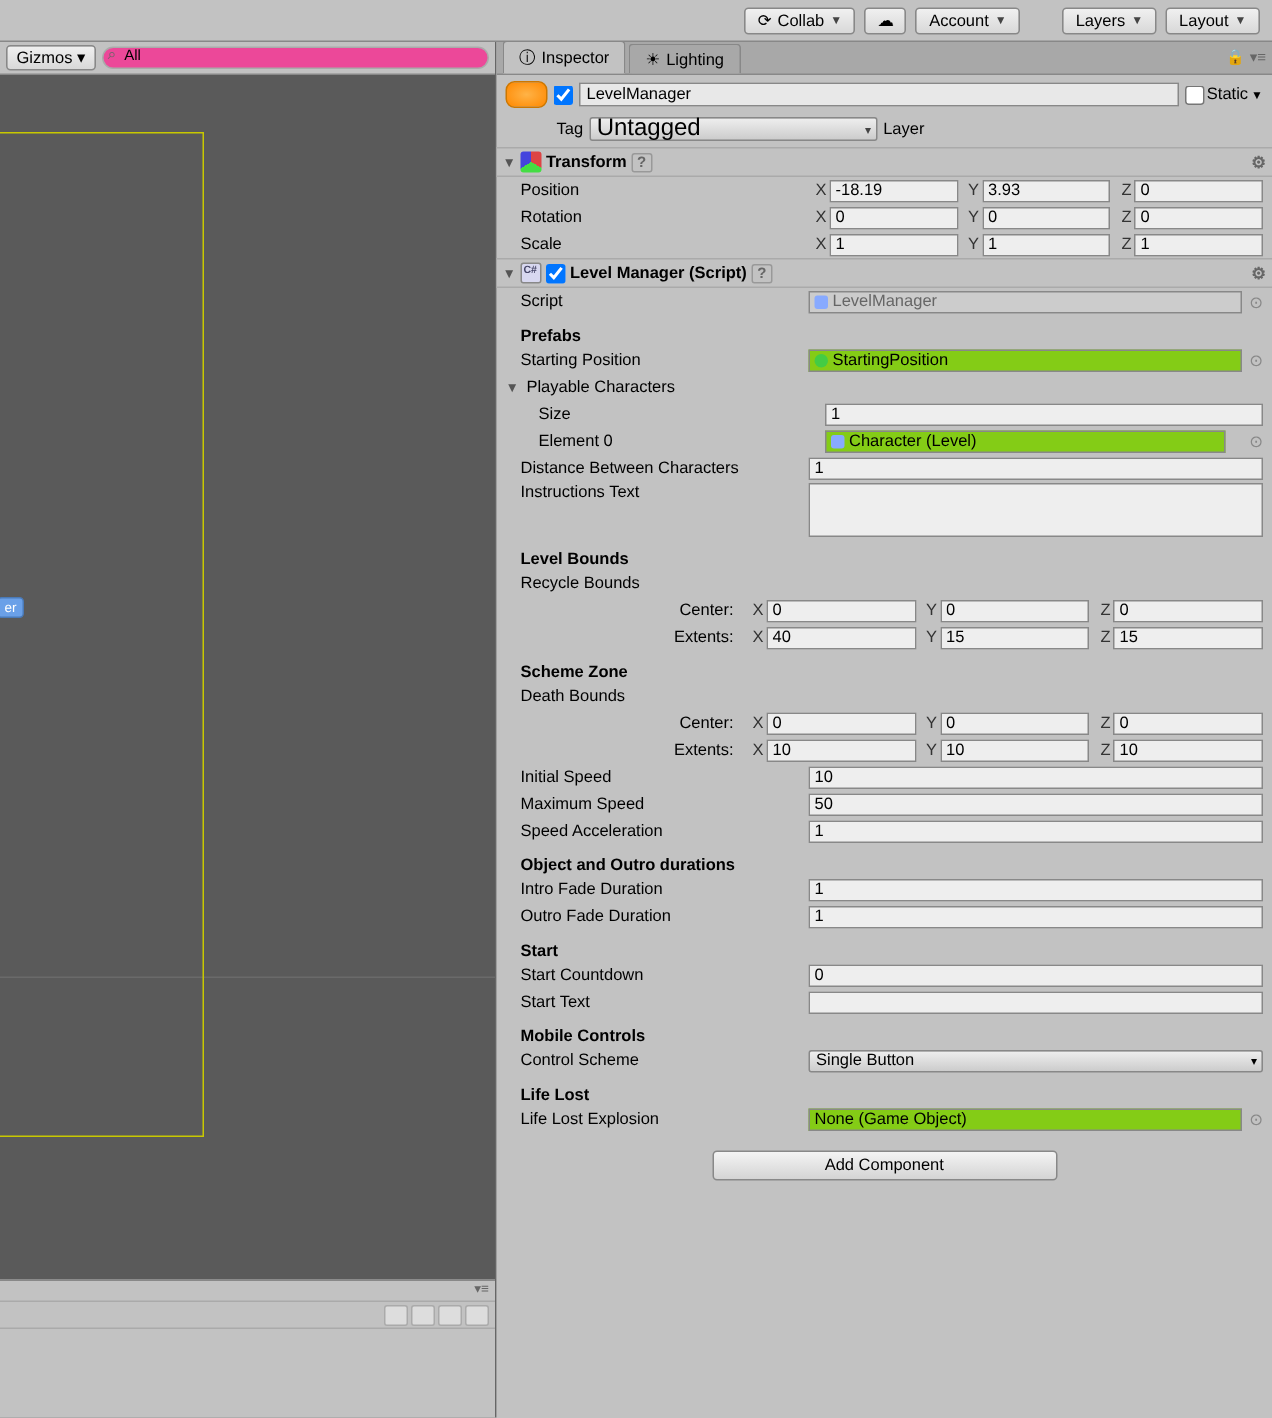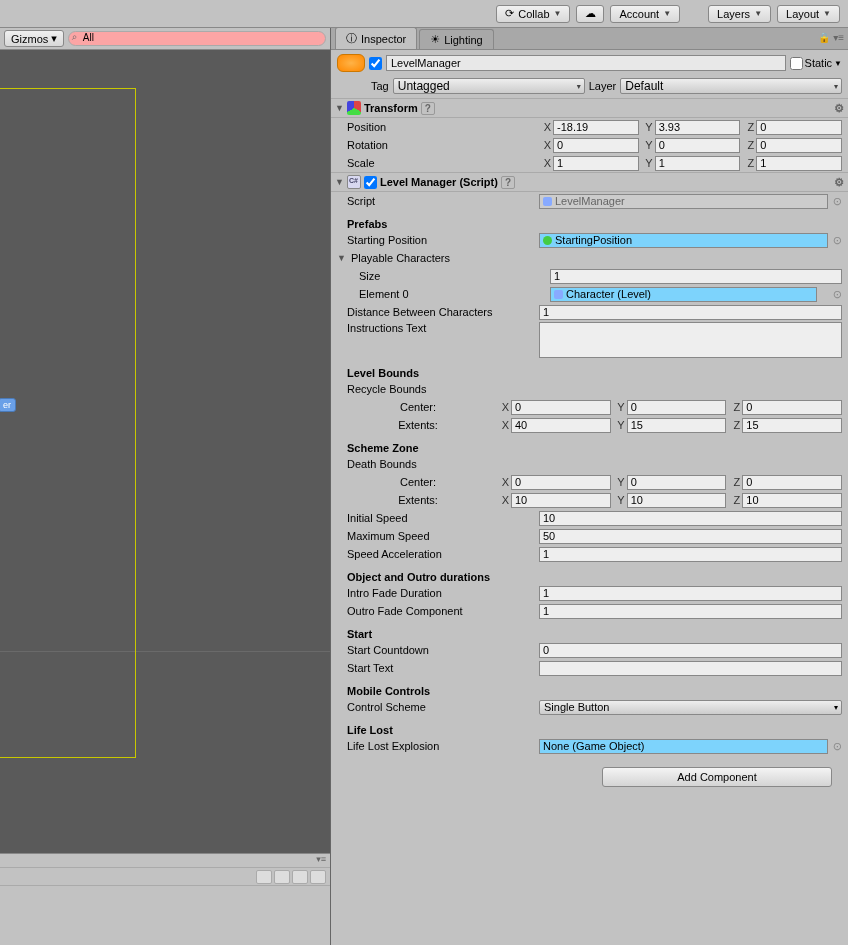--- a/index.html
+++ b/index.html
@@ -8,21 +8,21 @@
 
 .top-toolbar { position: absolute; top: 0; left: 0; right: 0; height: 28px; background: #c2c2c2; display: flex; justify-content: flex-end; align-items: center; padding: 0 8px; gap: 6px; border-bottom: 1px solid #888; }
 .toolbar-btn { background: linear-gradient(#f0f0f0,#d8d8d8); border: 1px solid #888; border-radius: 3px; padding: 2px 8px; display: flex; align-items: center; gap: 4px; cursor: pointer; height: 18px; }
 .toolbar-btn .caret { font-size: 8px; color: #444; }
 .cloud-btn { width: 28px; justify-content: center; }
 
 
 .scene-panel { position: absolute; top: 28px; left: 0; width: 331px; bottom: 0; background: #5a5a5a; border-right: 1px solid #666; }
 .scene-toolbar { height: 22px; background: #c2c2c2; border-bottom: 1px solid #888; display: flex; align-items: center; padding: 0 4px; gap: 4px; }
 .gizmos-btn { background: linear-gradient(#f0f0f0,#d8d8d8); border: 1px solid #888; border-radius: 3px; padding: 1px 6px; display: flex; align-items: center; gap: 3px; font-size: 10px; }
-.search-field { flex: 1; background: #fca5a5; border: 1px solid #aaa; border-radius: 8px; height: 15px; padding: 0 6px 0 14px; position: relative; font-size: 10px; }
+.search-field { flex: 1; background: #ec4899; border: 1px solid #aaa; border-radius: 8px; height: 15px; padding: 0 6px 0 14px; position: relative; font-size: 10px; }
 .search-field::before { content: "⌕"; position: absolute; left: 3px; top: -1px; color: #666; }
 .scene-view { position: absolute; top: 22px; left: 0; right: 0; bottom: 92px; background: #5a5a5a; overflow: hidden; }
 .scene-yellow-rect { position: absolute; left: -200px; top: 38px; width: 336px; height: 670px; border: 1px solid #c8c800; }
 .scene-ground-line { position: absolute; left: 0; right: 0; top: 601px; height: 1px; background: #6a6a6a; }
 .scene-tag { position: absolute; left: -2px; top: 348px; background: #6aa0e8; color: #fff; border-radius: 3px; padding: 1px 4px; font-size: 9px; border: 1px solid #4a7ab8; }
 .bottom-panel { position: absolute; left: 0; right: 0; bottom: 0; height: 92px; background: #c2c2c2; border-top: 1px solid #888; }
 .bottom-panel-top { height: 14px; border-bottom: 1px solid #aaa; display: flex; justify-content: flex-end; padding: 0 4px; }
 .bottom-panel-toolbar { height: 18px; border-bottom: 1px solid #aaa; display: flex; justify-content: flex-end; align-items: center; padding: 0 4px; gap: 2px; }
 .mini-icon { width: 16px; height: 14px; border: 1px solid #aaa; background: #ddd; border-radius: 2px; }
 
@@ -35,21 +35,21 @@
 
 
 .go-header { padding: 4px 6px; display: flex; align-items: center; gap: 4px; }
 .go-icon { width: 28px; height: 18px; background: radial-gradient(#ffb347,#ff8800); border-radius: 6px; border: 1px solid #cc7700; }
 .go-checkbox { width: 13px; height: 13px; }
 .go-name { flex: 1; background: #e8e8e8; border: 1px solid #888; height: 16px; padding: 0 4px; }
 .static-check { display: flex; align-items: center; gap: 2px; }
 
 .tag-layer-row { display: flex; align-items: center; padding: 2px 6px 4px 40px; gap: 4px; }
 .tag-layer-row label { font-size: 11px; }
-.dropdown { background: linear-gradient(#eee,#ccc); border: 1px solid #888; border-radius: 2px; height: 16px; padding: 0 14px 0 4px; position: relative; font-size: 12px; display: flex; align-items: center; }
+.dropdown { background: linear-gradient(#eee,#ccc); border: 1px solid #888; border-radius: 2px; height: 16px; padding: 0 14px 0 4px; position: relative; font-size: 16px; display: flex; align-items: center; }
 .dropdown::after { content: "▾"; position: absolute; right: 3px; font-size: 8px; color: #444; }
 .dropdown.tag { flex: 1; max-width: 192px; }
 .dropdown.layer { flex: 1; }
 
 
 .component-header { background: #c2c2c2; border-top: 1px solid #aaa; border-bottom: 1px solid #aaa; padding: 2px 4px; display: flex; align-items: center; gap: 3px; font-weight: bold; }
 .comp-foldout { font-size: 9px; color: #555; cursor: pointer; }
 .comp-icon { width: 14px; height: 14px; display: inline-block; }
 .comp-icon.transform { background: conic-gradient(#d44 0 33%, #4d4 33% 66%, #44d 66% 100%); border-radius: 2px; }
 .comp-icon.script { background: #d8d8f0; border: 1px solid #888; border-radius: 2px; position: relative; }
@@ -57,32 +57,32 @@
 .comp-gear { margin-left: auto; color: #666; font-size: 11px; cursor: pointer; }
 .comp-help { color: #666; font-size: 10px; border: 1px solid #999; border-radius: 2px; padding: 0 3px; cursor: pointer; }
 
 .row { display: flex; align-items: center; padding: 1px 6px 1px 16px; min-height: 18px; gap: 2px; }
 .row.indent { padding-left: 28px; gap: 13px; }
 .row .label { width: 190px; flex-shrink: 0; }
 .row.has-foldout { padding-left: 6px; }
 .xyz-label { width: 10px; text-align: right; margin-left: 2px; color: #333; }
 .num-input { flex: 1; min-width: 0; background: #eee; border: 1px solid #888; height: 15px; padding: 0 3px; font-size: 11px; }
 .text-input { flex: 1; background: #eee; border: 1px solid #888; height: 15px; padding: 0 3px; font-size: 11px; }
-.obj-field { flex: 1; background: #7dd3fc; border: 1px solid #888; height: 15px; padding: 0 3px; display: flex; align-items: center; gap: 3px; position: relative; }
+.obj-field { flex: 1; background: #84cc16; border: 1px solid #888; height: 15px; padding: 0 3px; display: flex; align-items: center; gap: 3px; position: relative; }
 .obj-field .dot { width: 9px; height: 9px; border-radius: 50%; }
 .obj-field .dot.green { background: #4c4; }
 .obj-field .dot.blue { background: #8af; border-radius: 2px; }
 .obj-target { color: #888; font-size: 11px; margin-left: 3px; }
 .section-header { font-weight: bold; padding: 8px 14px 1px 16px; }
 .textarea-field { flex: 1; background: #eee; border: 1px solid #888; height: 36px; }
 
 .bounds-group .row .label { width: 148px; }
-.bounds-sublabel { text-align: center; padding-right: 6px; }
-
-.add-component { display: flex; justify-content: flex-end; padding: 12px 16px; }
+.bounds-sublabel { text-align: right; padding-right: 6px; }
+
+.add-component { display: flex; justify-content: center; padding: 12px 0; }
 .add-component-btn { width: 230px; height: 20px; background: linear-gradient(#f4f4f4,#d4d4d4); border: 1px solid #888; border-radius: 3px; cursor: pointer; }
 
 .single-dropdown { flex: 1; background: linear-gradient(#eee,#ccc); border: 1px solid #888; border-radius: 2px; height: 15px; padding: 0 14px 0 4px; position: relative; display: flex; align-items: center; }
 .single-dropdown::after { content: "▾"; position: absolute; right: 3px; font-size: 8px; }
 </style>
 </head>
 <body>
 
 <div class="top-toolbar">
   <div class="toolbar-btn">
@@ -152,21 +152,20 @@
     <div class="static-check">
       <input type="checkbox" style="">
       <span>Static</span>
       <span class="caret" style="font-size:8px">▼</span>
     </div>
   </div>
   <div class="tag-layer-row">
     <label>Tag</label>
     <div class="dropdown tag">Untagged</div>
     <label>Layer</label>
-    <div class="dropdown layer">Default</div>
   </div>
 
   <div class="component-header">
     <span class="comp-foldout">▼</span>
     <span class="comp-icon transform"></span>
     <span>Transform</span>
     <span class="comp-help">?</span>
     <span class="comp-gear">⚙</span>
   </div>
   <div class="row">
@@ -310,21 +309,21 @@
     <span class="label">Speed Acceleration</span>
     <input class="text-input" value="1" style="">
   </div>
 
   <div class="section-header">Object and Outro durations</div>
   <div class="row">
     <span class="label">Intro Fade Duration</span>
     <input class="text-input" value="1" style="">
   </div>
   <div class="row">
-    <span class="label">Outro Fade Component</span>
+    <span class="label">Outro Fade Duration</span>
     <input class="text-input" value="1" style="">
   </div>
 
   <div class="section-header">Start</div>
   <div class="row">
     <span class="label">Start Countdown</span>
     <input class="text-input" value="0" style="">
   </div>
   <div class="row">
     <span class="label">Start Text</span>

